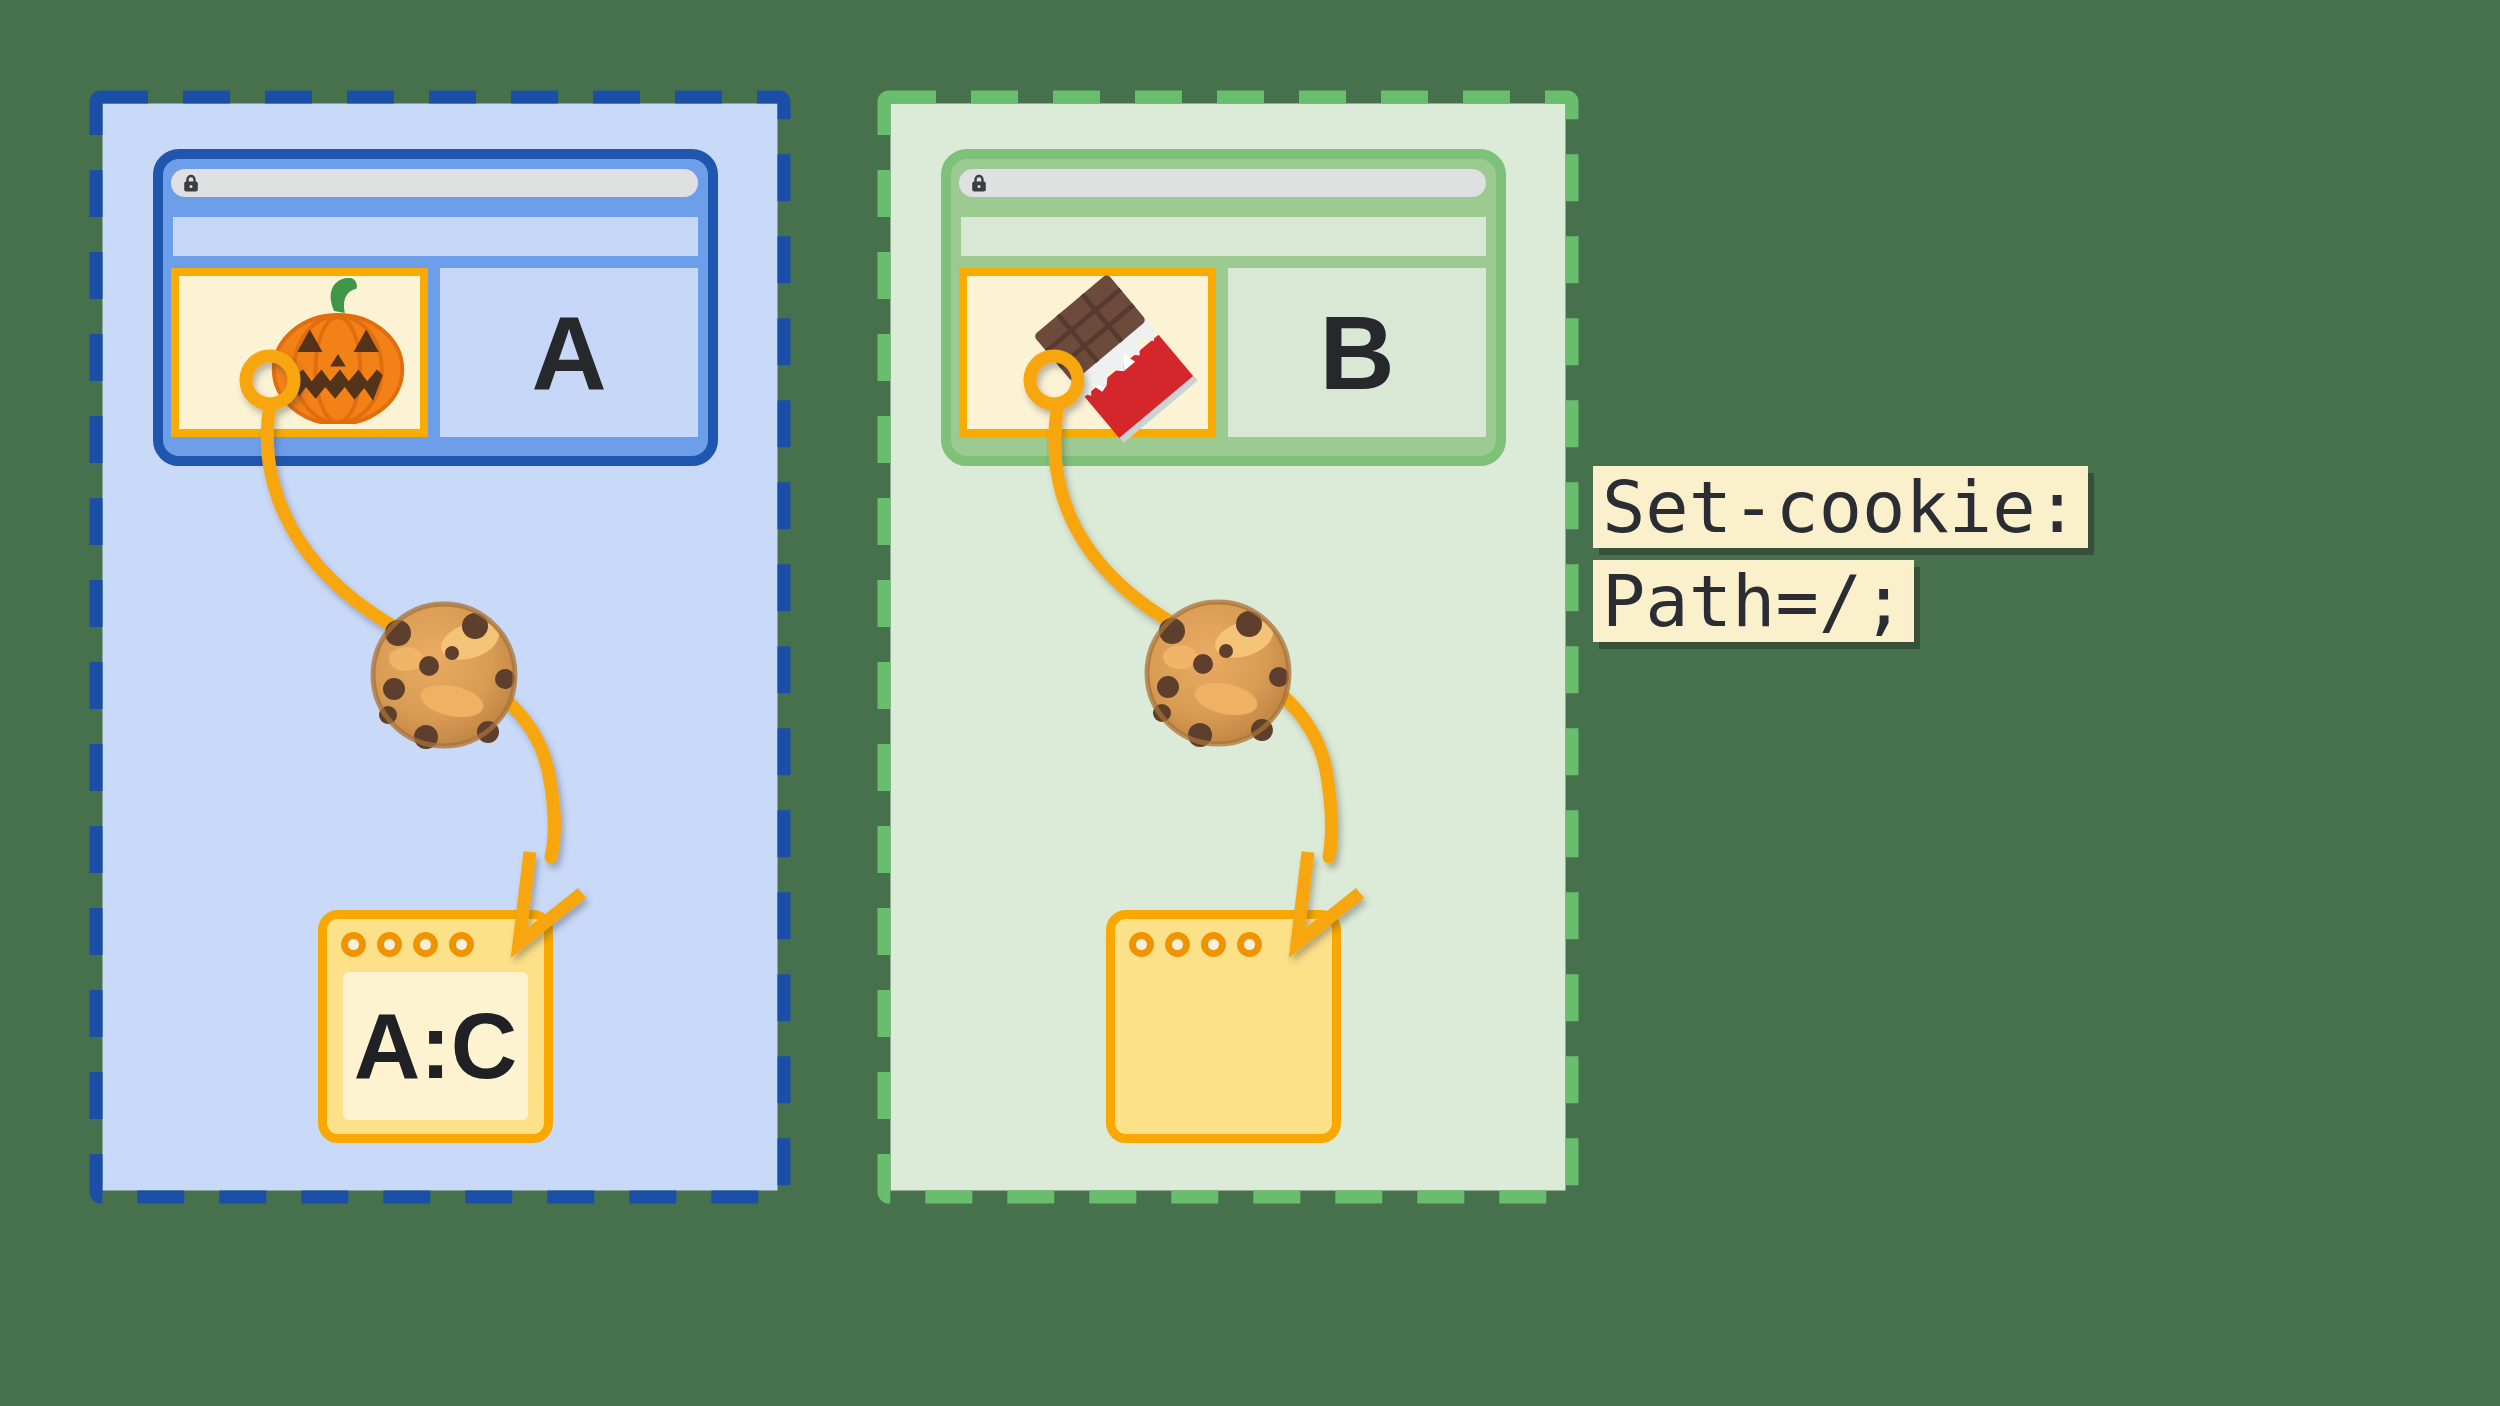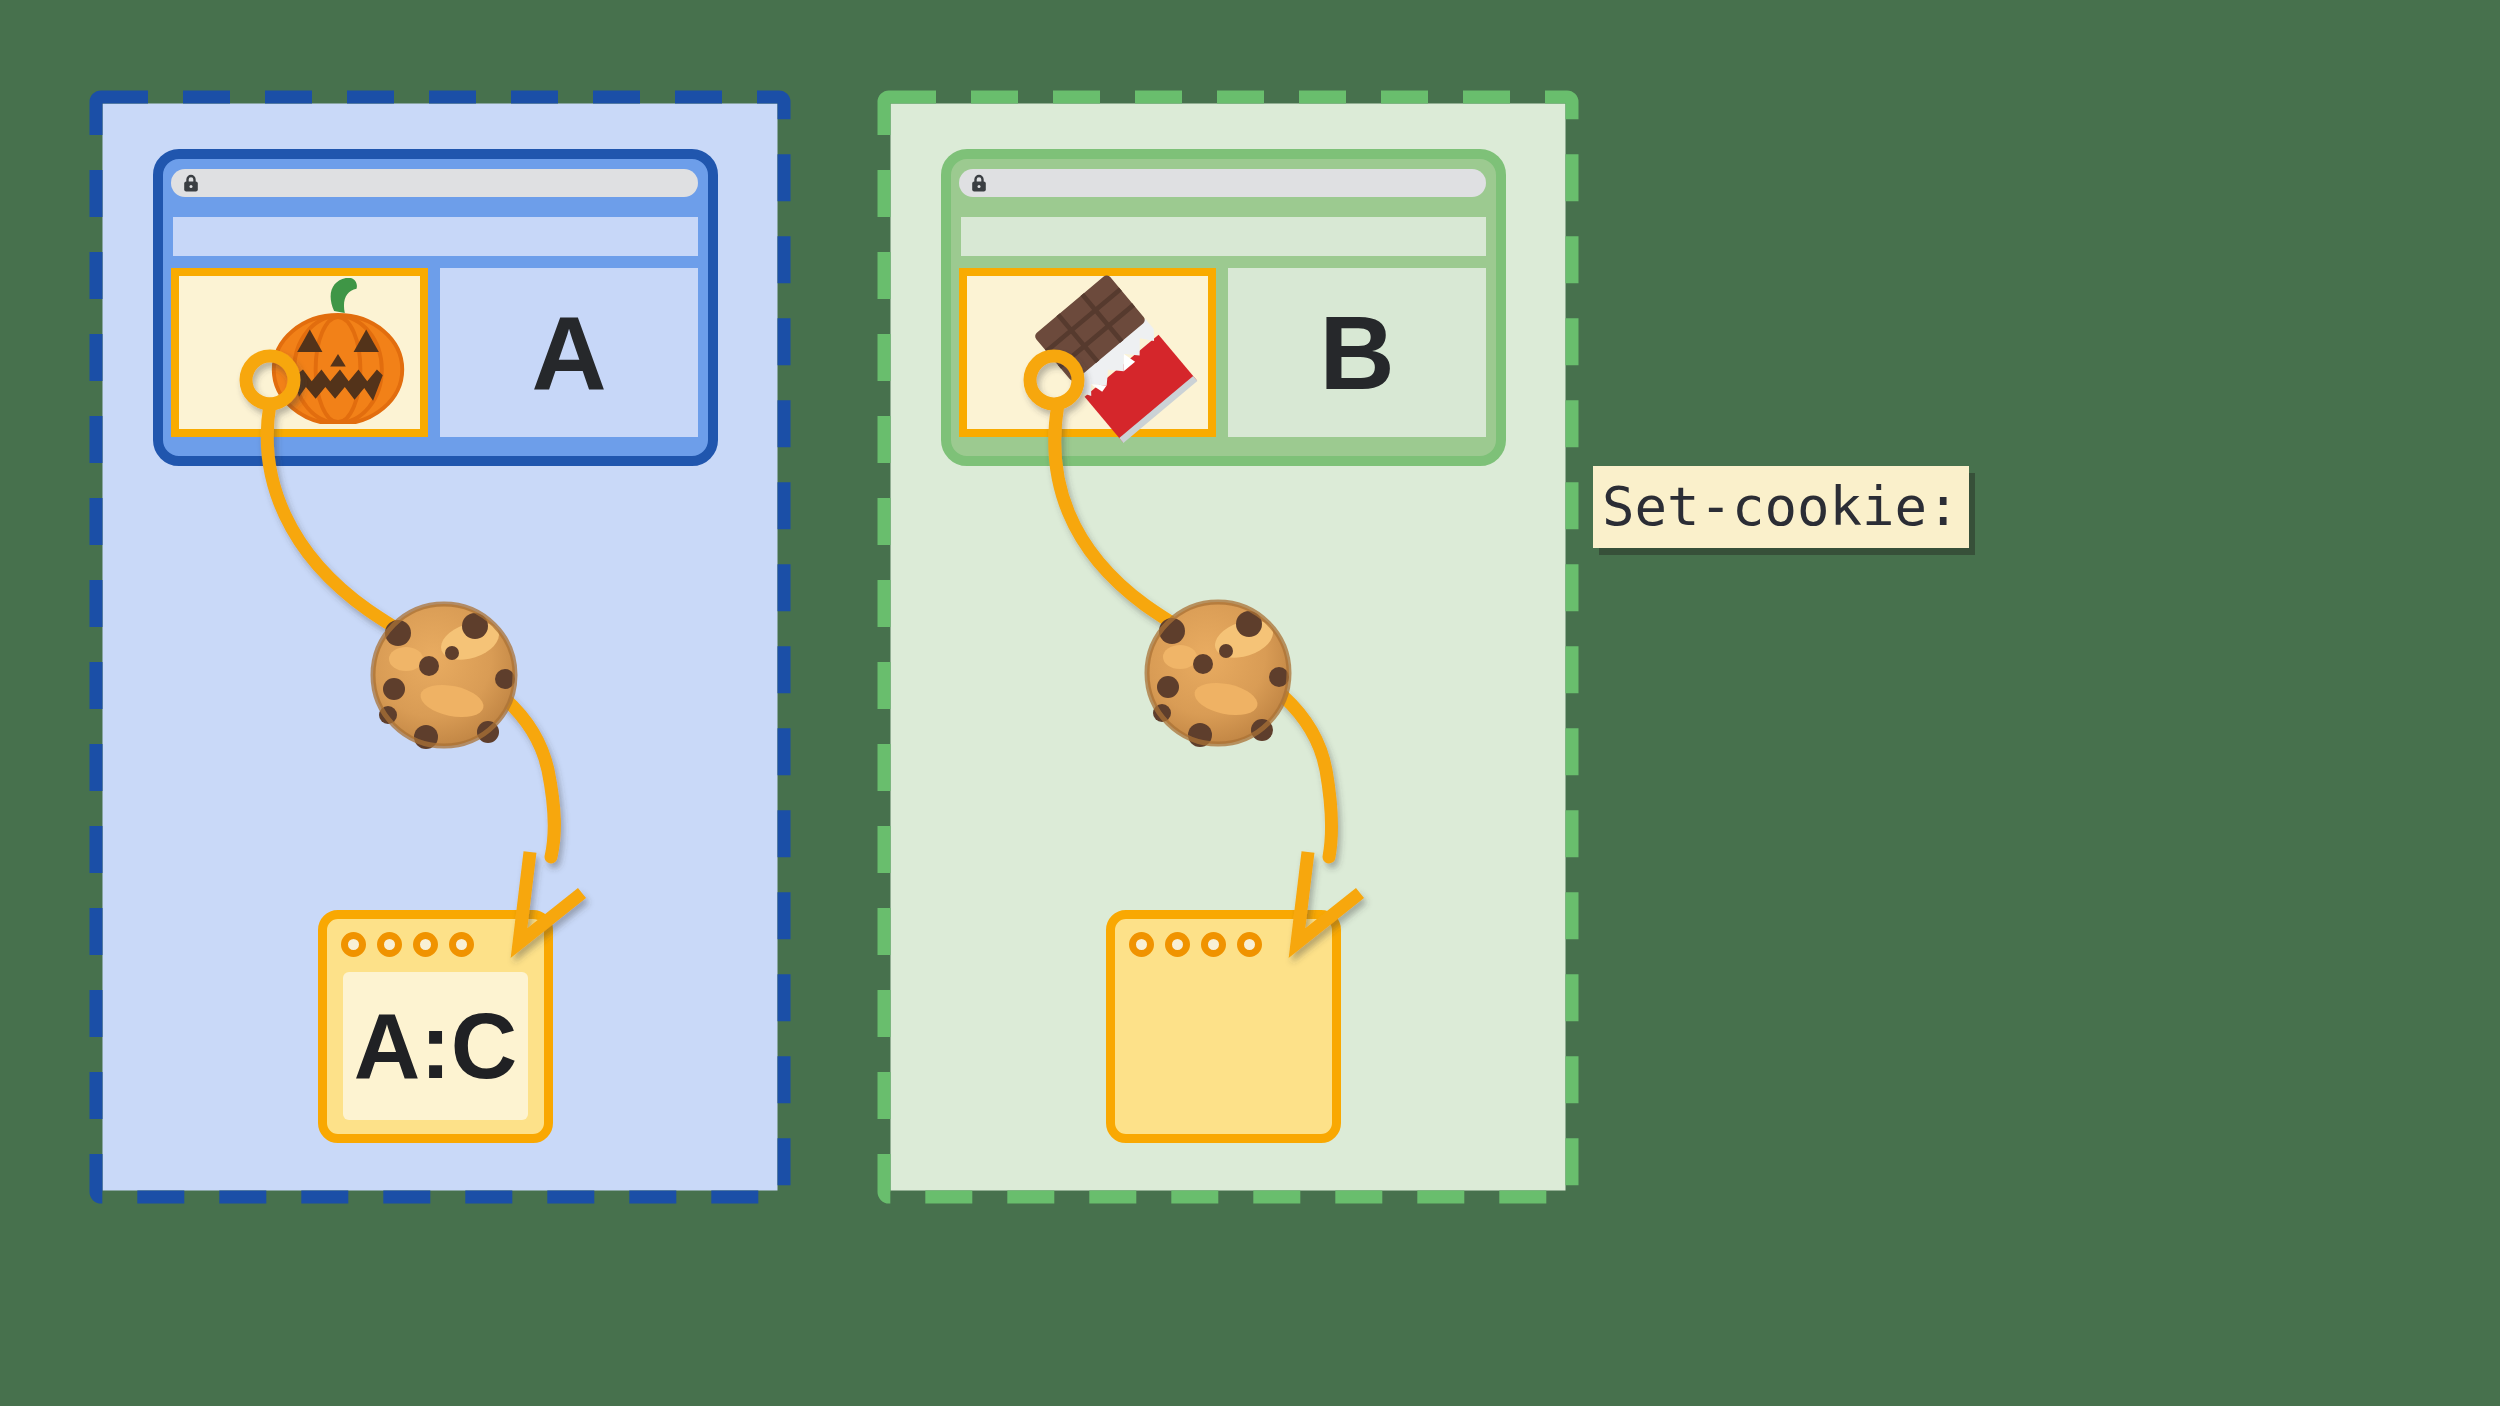--- a/index.html
+++ b/index.html
@@ -40,21 +40,21 @@
   
   .pumpkin-svg{position:absolute;left:86px;top:2px;}
   .choco-svg{position:absolute;left:60px;top:-6px;}
 
   
   #threads{position:absolute;left:0;top:0;z-index:5;pointer-events:none;}
 
   
   .codes{position:absolute;left:1593px;top:466px;z-index:4;}
   .code-line{display:table;white-space:pre;font-family:"DejaVu Sans Mono",monospace;
-             font-size:54px;line-height:80px;color:#2B2D35;background:#FAF0CB;
+             font-size:72px;line-height:80px;color:#2B2D35;background:#FAF0CB;
              padding:1px 9px;margin-bottom:12px;box-shadow:6px 7px 0 rgba(42,52,42,0.55);}
   .code-line.bold{font-weight:bold;}
 </style>
 </head>
 <body>
 
 <div id="canvas">
 
   <div class="panel" id="panel-a">
     <svg class="dashrect" width="702" height="1114" viewBox="0 0 702 1114">
@@ -188,15 +188,16 @@
     <g filter="url(#ds)">
       <path d="M 1058 404 C 1045 480 1070 550 1145 605 C 1225 662 1310 686 1326 770 C 1333 810 1333 835 1329 857" fill="none" stroke="#F7A70D" stroke-width="13" stroke-linecap="round"></path>
       <polyline points="1308,852 1297,943 1360,893" fill="none" stroke="#F7A70D" stroke-width="13"></polyline>
       <circle cx="1054" cy="380" r="24" fill="none" stroke="#F7A70D" stroke-width="13"></circle>
     </g>
     <use href="#cookieArt" x="1218" y="673"></use>
   </svg>
 
   <div class="codes">
     <div class="code-line">Set-cookie:</div>
+    <div class="code-line">Path=/;</div>
   </div>
 
 </div>
 
 </body></html>

